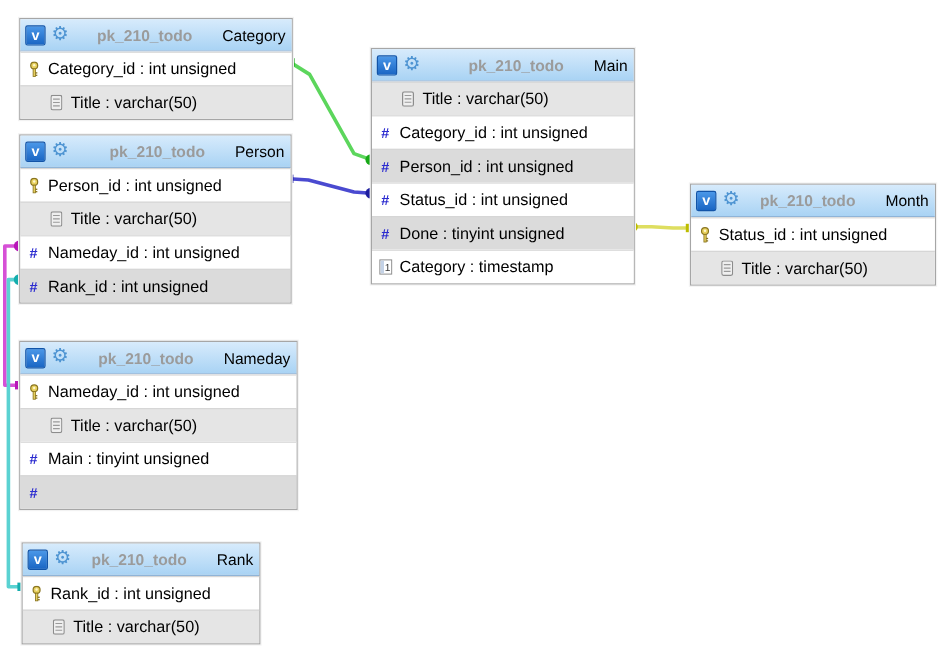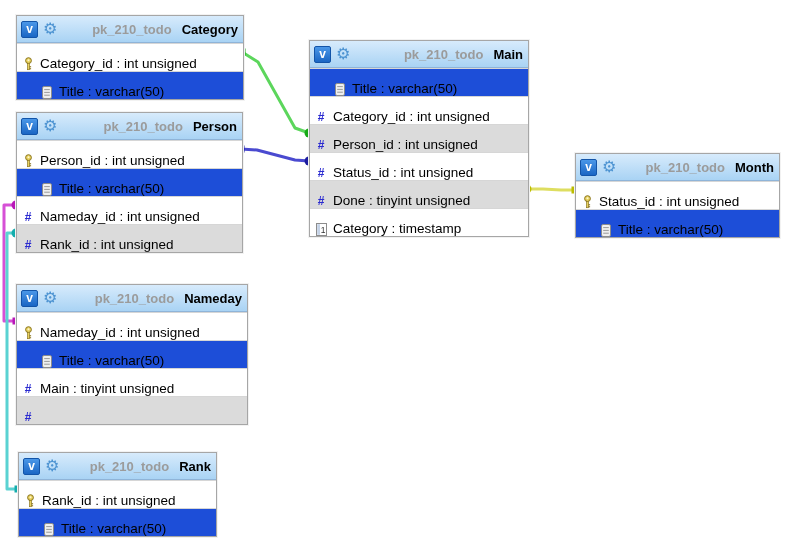--- a/index.html
+++ b/index.html
@@ -10,26 +10,26 @@
   .table{position:absolute;z-index:2;background:#fff;border:1px solid #a6a6a6;
          box-shadow:0 0 0 1px #f2f2f2;}
   .thead{height:26px;display:flex;align-items:center;gap:5px;padding:0 5px 0 4px;
          background:linear-gradient(#d7ebfc,#a9d3f4);border-bottom:1px solid #8fb4d8;}
   .vicon{width:17px;height:17px;flex:0 0 17px;border-radius:2px;
          background:linear-gradient(#4a97e8,#1a66c4);border:1px solid #1254a8;
          box-sizing:border-box;color:#fff;font-weight:bold;font-size:12px;
          line-height:15px;text-align:center;cursor:pointer;}
   .gear{color:#4e94d2;font-size:16px;line-height:16px;cursor:pointer;}
   .schema{margin-left:auto;color:#9b9b9b;font-size:13px;white-space:pre;font-weight:bold;}
-  .tname{color:#000;font-size:13px;font-weight:bold;margin-left:5px;white-space:pre;}
-  .row{height:27px;display:flex;align-items:flex-end;gap:6px;padding-left:5px;
+  .tname{color:#000;font-size:13px;font-weight:normal;margin-left:20px;white-space:pre;}
+  .row{height:27px;display:flex;align-items:center;gap:6px;padding-left:5px;
        font-size:13.5px;color:#000;border-top:1px solid #d6d6d6;white-space:pre;cursor:pointer;}
   .row:first-of-type{border-top:none;}
   .bg-white{background:#ffffff;}
-  .bg-pink{background:#1d4ed8;padding-left:24px;}
+  .bg-pink{background:#e5e5e5;padding-left:24px;}
   .bg-gray{background:#dbdbdb;}
   .icn{display:inline-flex;width:12px;justify-content:center;flex:0 0 12px;}
   .hashicon{color:#2b2bd0;font-weight:bold;font-size:12px;display:inline-block;
             width:12px;text-align:center;flex:0 0 12px;}
   .collabel{white-space:pre;}
 </style>
 </head>
 <body>
 
 <div id="canvas">

